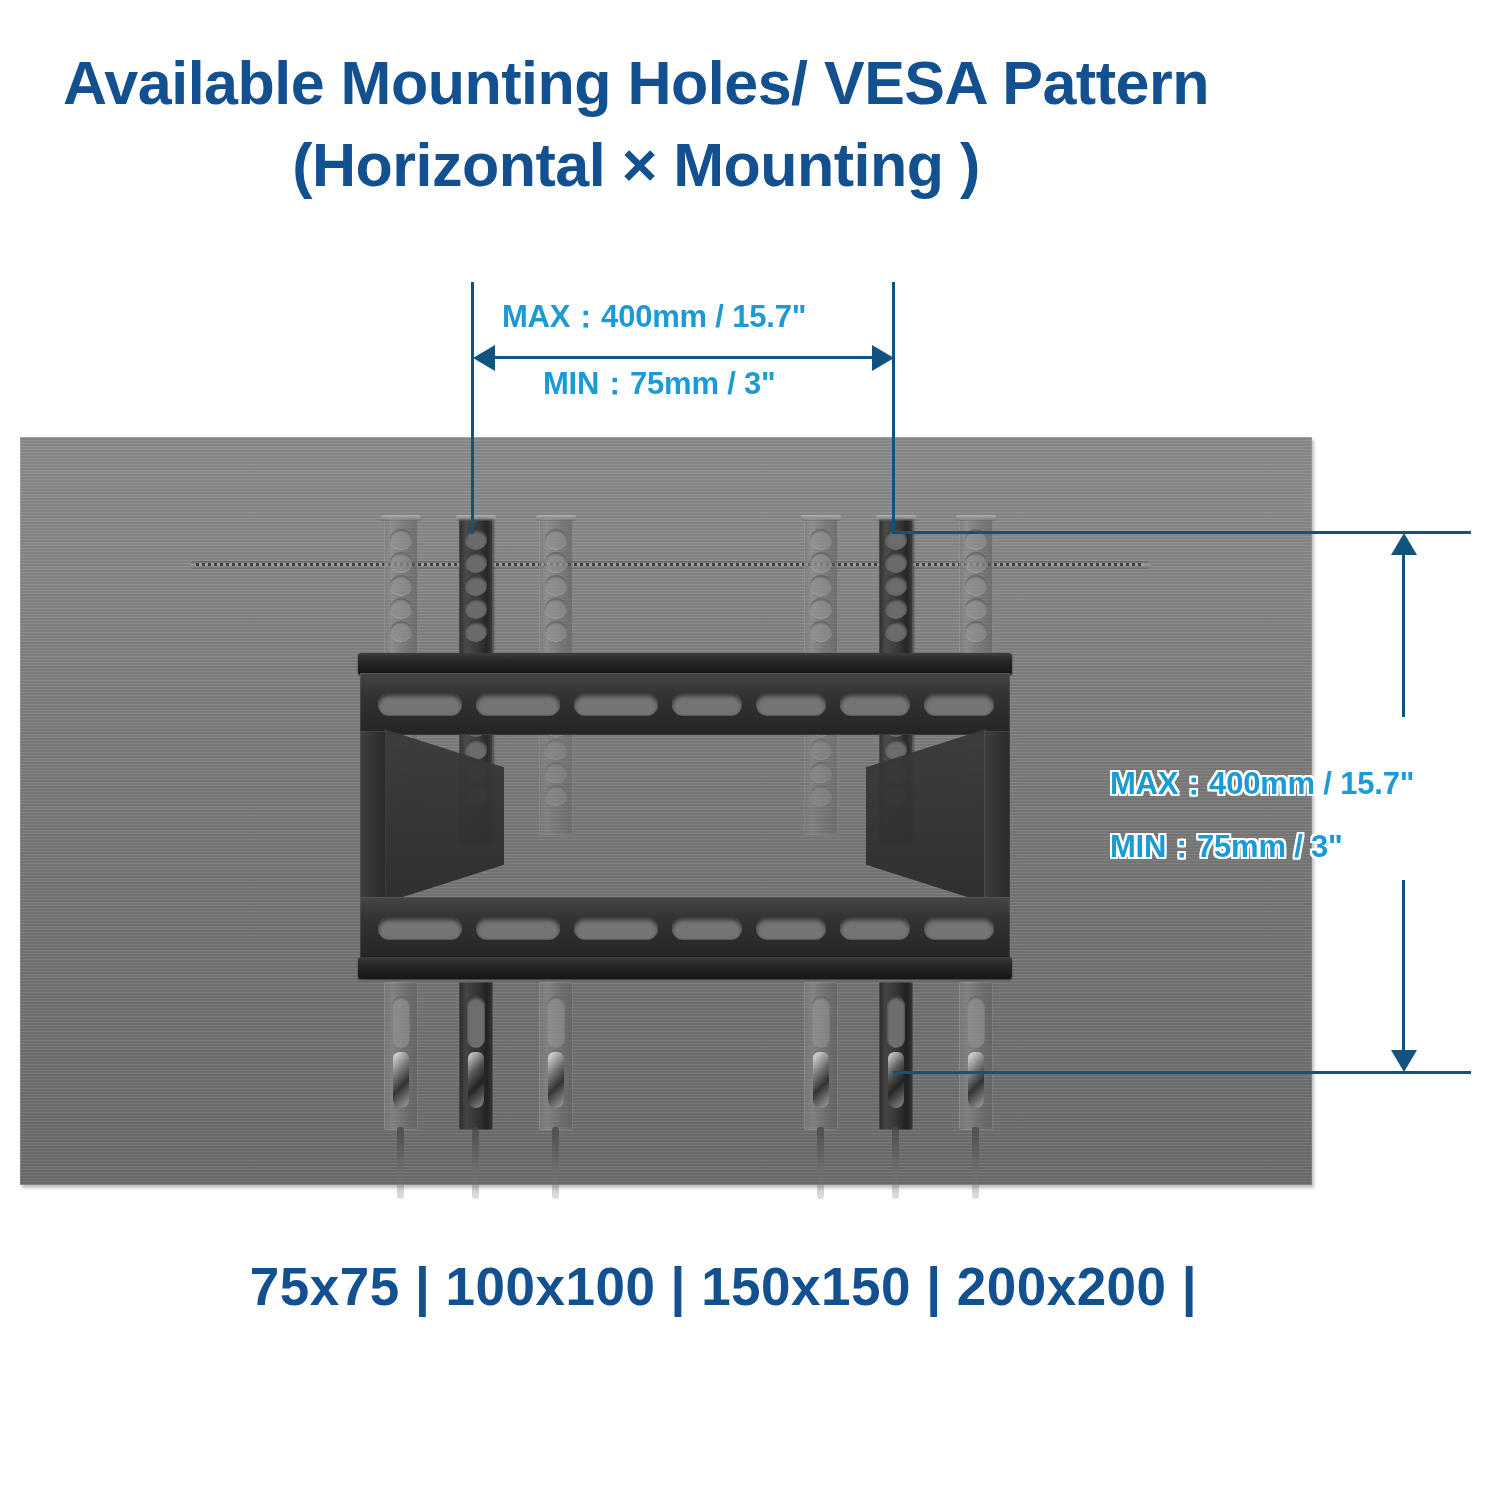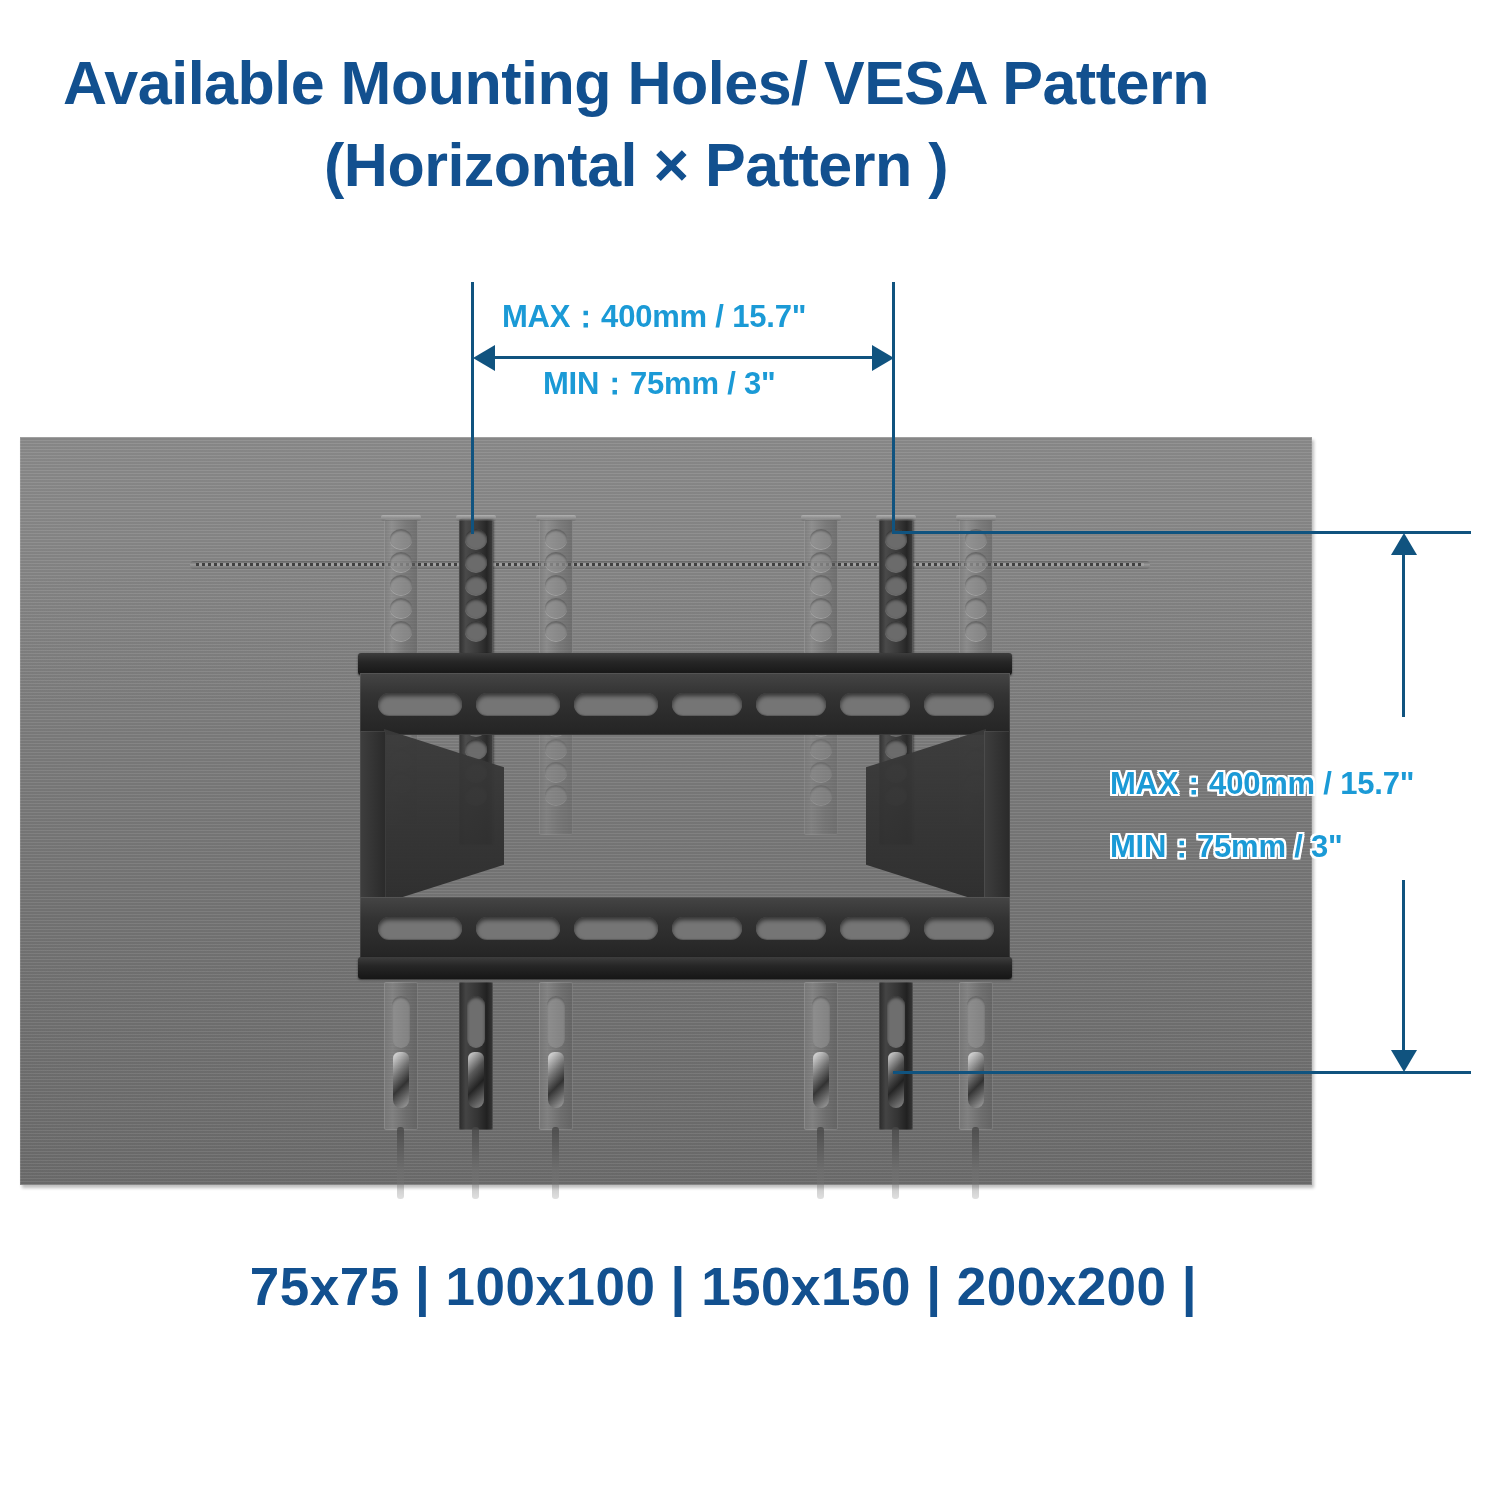--- a/index.html
+++ b/index.html
@@ -281,21 +281,21 @@
     letter-spacing: 0.5px;
   }
 </style>
 </head>
 <body>
 
 <div id="page">
 
   <div id="title-block">
     <div id="title-line1">Available Mounting Holes/ VESA Pattern</div>
-    <div id="title-line2">(Horizontal × Pattern )</div>
+    <div id="title-line2">(Horizontal × Mounting )</div>
   </div>
 
   <div id="tv-panel">
     <div id="tv-seam"></div>
 
     <div class="rail ghost" style="left:364px; top:82px; height:135px;">
       <div class="cap" style="top:-4px;"></div>
       <div class="hole" style="top:10px;"></div>
       <div class="hole" style="top:33px;"></div>
       <div class="hole" style="top:56px;"></div>

